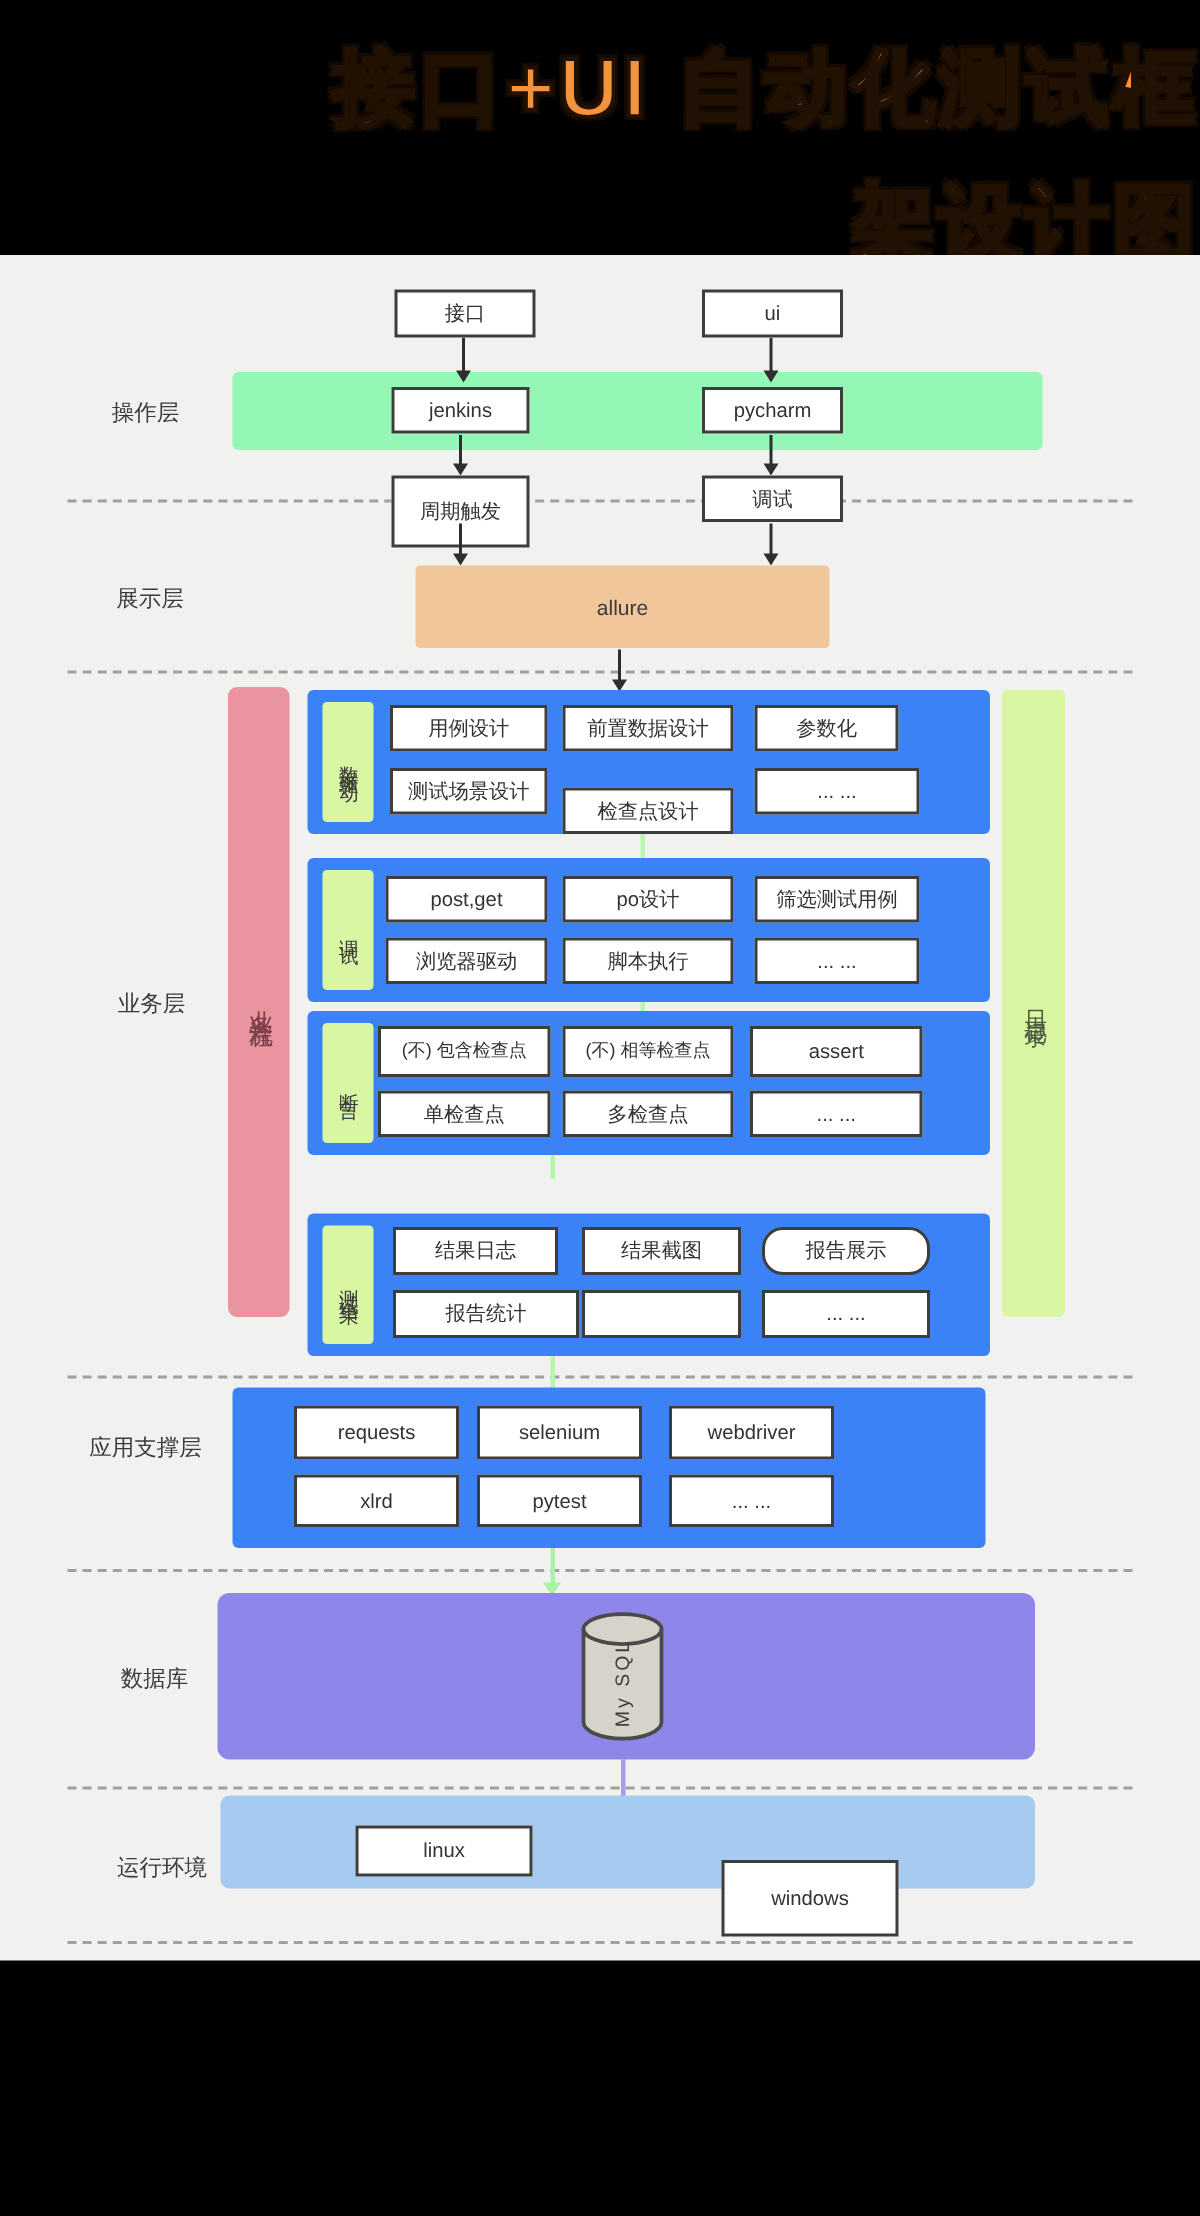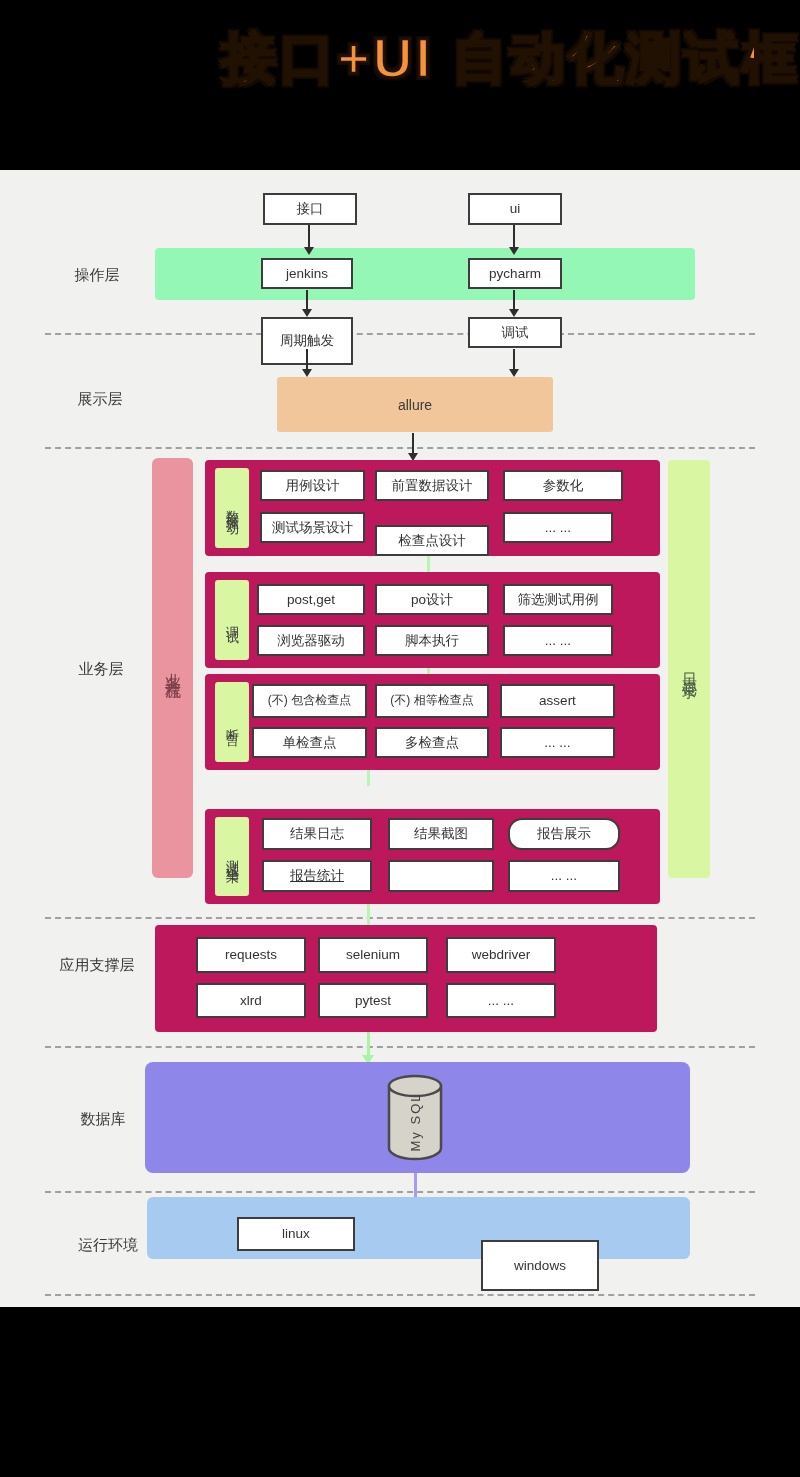--- a/index.html
+++ b/index.html
@@ -16,21 +16,21 @@
           align-items:center; justify-content:center; font-size:13.5px; color:#333;
           text-align:center; line-height:1.15; }
   .wbox.small { font-size:12px; padding:0 6px; }
 
   .side-label { position:absolute; font-size:15px; color:#3b3b3b; text-align:center; }
 
   .band  { position:absolute; background:#94f7b5; border-radius:4px; }
   .tan   { position:absolute; background:#f2c69b; border-radius:3px; display:flex;
            align-items:center; justify-content:center; font-size:14px; color:#3b3b3b; }
 
-  .group { position:absolute; left:205px; width:455px; background:#be185d; border-radius:4px; }
+  .group { position:absolute; left:205px; width:455px; background:#3b82f6; border-radius:4px; }
   .chip  { position:absolute; left:10px; top:8px; bottom:8px; width:34px; background:#d9f7a3;
            border-radius:3px; display:flex; align-items:center; justify-content:center;
            font-size:13px; color:#3c3c3c; }
   .vtext { writing-mode:vertical-lr; text-orientation:upright; letter-spacing:4px; }
 
   .pinkbar { position:absolute; left:152px; top:458px; width:41px; height:420px; background:#e9949f;
              border-radius:6px; display:flex; align-items:center; justify-content:center;
              font-size:16px; color:#7d3f4a; }
   .logbar  { position:absolute; left:668px; top:460px; width:42px; height:418px; background:#d9f7a3;
              border-radius:4px; display:flex; align-items:center; justify-content:center;
@@ -59,20 +59,21 @@
   .cyl { position:absolute; left:386px; top:1073px; width:58px; height:90px; }
   .cyl span { position:absolute; left:50%; top:54%; transform:translate(-50%,-50%) rotate(-90deg);
               white-space:nowrap; font-size:13px; letter-spacing:2px; color:#3f3f3f; }
 </style>
 </head>
 <body>
 
 <div class="canvas">
 
   <div class="title" style="top:22px;">接口+UI 自动化测试框</div>
+  <div class="title" style="top:112px;">架设计图</div>
 
   <div class="stage"></div>
 
   <div class="dash" style="top:333px;"></div>
   <div class="dash" style="top:447px;"></div>
   <div class="dash" style="top:917px;"></div>
   <div class="dash" style="top:1046px;"></div>
   <div class="dash" style="top:1191px;"></div>
   <div class="dash" style="top:1294px;"></div>
 
@@ -110,21 +111,21 @@
   <div class="conn" style="left:427px; top:554px; height:20px;"></div>
   <div class="conn" style="left:427px; top:666px; height:10px;"></div>
   <div class="conn" style="left:367px; top:768px; height:18px;"></div>
   <div class="conn" style="left:367px; top:877px; height:48px;"></div>
   <div class="arr-green" style="left:367px; top:1030px; height:32px;"></div>
 
   <div class="group" style="top:460px; height:96px;">
     <div class="chip vtext">数据驱动</div>
     <div class="wbox" style="left:55px;  top:10px; width:105px; height:31px;">用例设计</div>
     <div class="wbox" style="left:170px; top:10px; width:114px; height:31px;">前置数据设计</div>
-    <div class="wbox" style="left:298px; top:10px; width:120px; height:31px;">参数化</div>
+    <div class="wbox" style="left:298px; top:10px; width:96px; height:31px;">参数化</div>
     <div class="wbox" style="left:55px;  top:52px; width:105px; height:31px;">测试场景设计</div>
     <div class="wbox" style="left:170px; top:65px; width:114px; height:31px;">检查点设计</div>
     <div class="wbox" style="left:298px; top:52px; width:110px; height:31px;">... ...</div>
   </div>
 
   <div class="group" style="top:572px; height:96px;">
     <div class="chip vtext">调试</div>
     <div class="wbox" style="left:52px;  top:12px; width:108px; height:31px;">post,get</div>
     <div class="wbox" style="left:170px; top:12px; width:114px; height:31px;">po设计</div>
     <div class="wbox" style="left:298px; top:12px; width:110px; height:31px;">筛选测试用例</div>
@@ -141,21 +142,21 @@
     <div class="wbox" style="left:47px;  top:53px; width:115px; height:31px;">单检查点</div>
     <div class="wbox" style="left:170px; top:53px; width:114px; height:31px;">多检查点</div>
     <div class="wbox" style="left:295px; top:53px; width:115px; height:31px;">... ...</div>
   </div>
 
   <div class="group" style="top:784px; height:95px;margin-top:25px;">
     <div class="chip vtext">测试结果</div>
     <div class="wbox" style="left:57px;  top:9px;  width:110px; height:32px;">结果日志</div>
     <div class="wbox" style="left:183px; top:9px;  width:106px; height:32px;">结果截图</div>
     <div class="wbox" style="left:303px; top:9px;  width:112px; height:32px;border-radius:14px;">报告展示</div>
-    <div class="wbox" style="left:57px;  top:51px; width:110px; height:32px;text-decoration:underline;">报告统计</div>
+    <div class="wbox" style="left:57px;  top:51px; width:124px; height:32px;">报告统计</div>
     <div class="wbox" style="left:183px; top:51px; width:106px; height:32px;"></div>
     <div class="wbox" style="left:303px; top:51px; width:112px; height:32px;">... ...</div>
   </div>
 
   <div class="group" style="left:155px; top:925px; width:502px; height:107px;">
     <div class="wbox" style="left:41px;  top:12px; width:110px; height:36px;">requests</div>
     <div class="wbox" style="left:163px; top:12px; width:110px; height:36px;">selenium</div>
     <div class="wbox" style="left:291px; top:12px; width:110px; height:36px;">webdriver</div>
     <div class="wbox" style="left:41px;  top:58px; width:110px; height:35px;">xlrd</div>
     <div class="wbox" style="left:163px; top:58px; width:110px; height:35px;">pytest</div>

